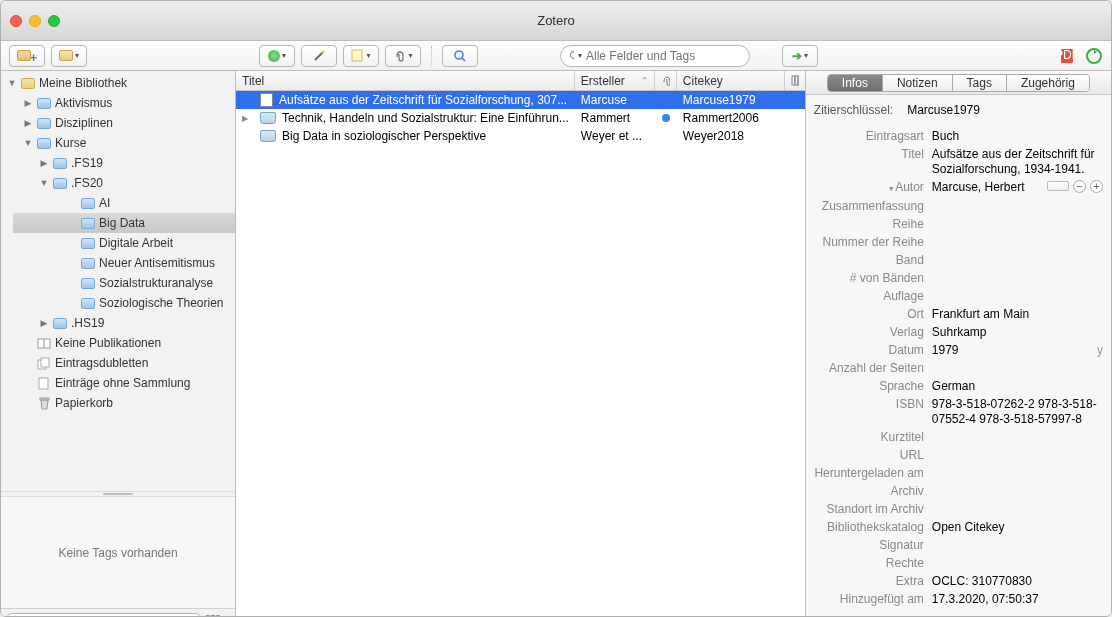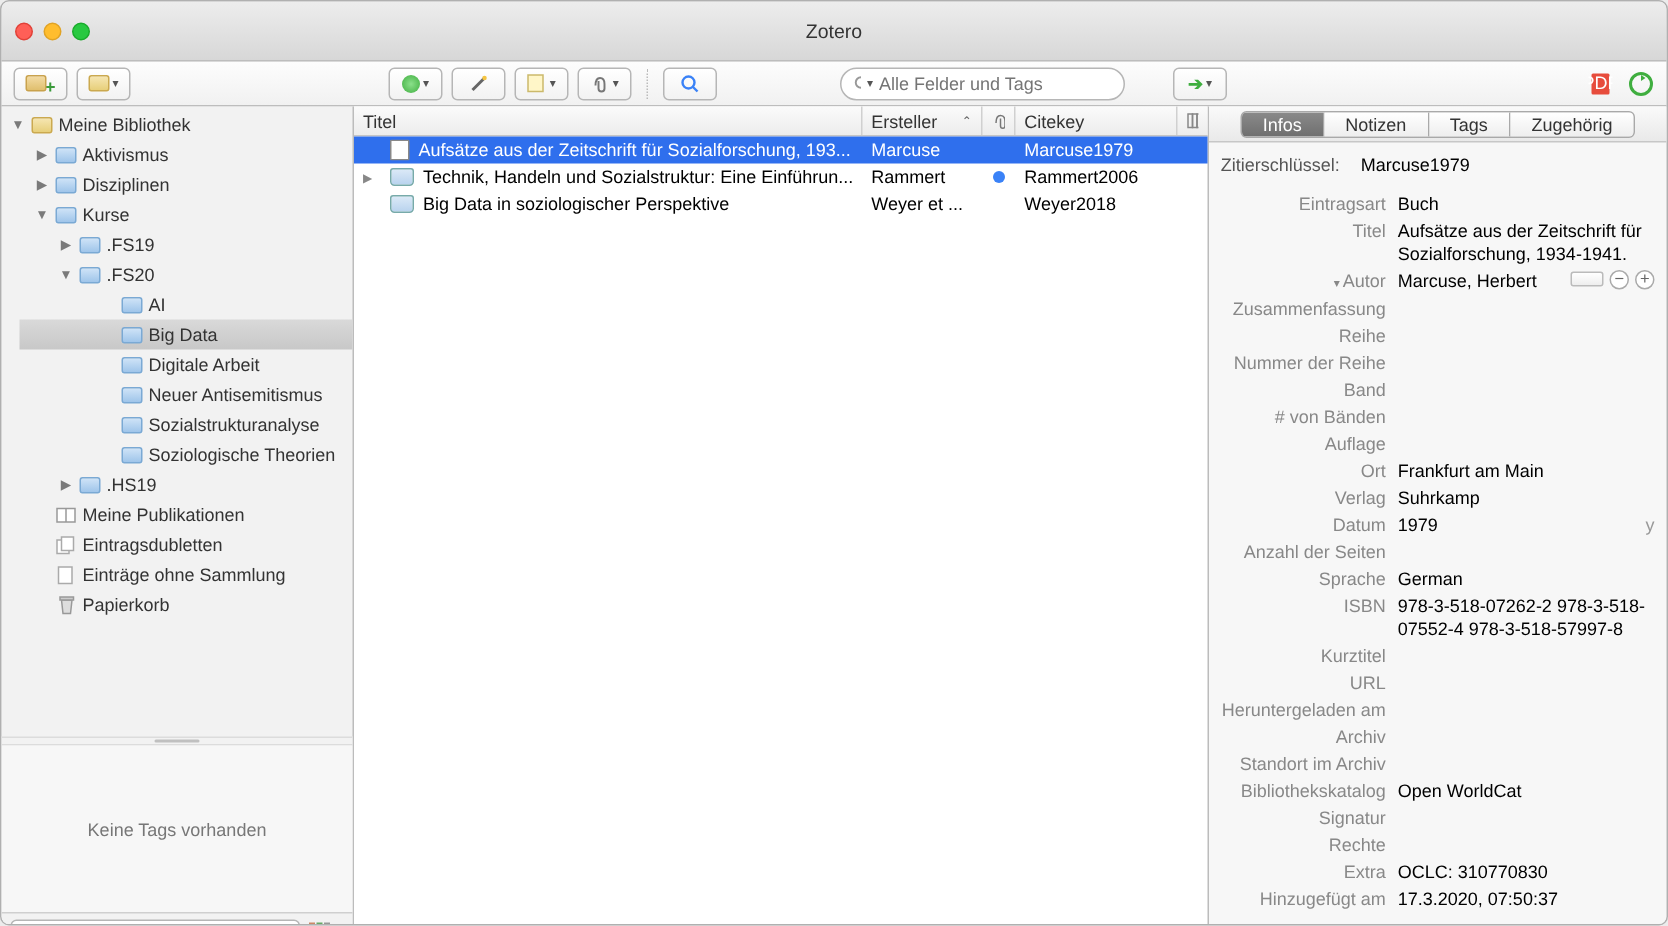--- a/index.html
+++ b/index.html
@@ -260,21 +260,21 @@
           <span class="lbl">.HS19</span>
         </div>
         <div class="tree-row ind1">
           <span class="disc"></span>
           <span class="icon">
             <svg width="14" height="12">
               <rect x="1" y="2" width="12" height="9" fill="#fff" stroke="#999"></rect>
               <line x1="7" y1="2" x2="7" y2="11" stroke="#999"></line>
             </svg>
           </span>
-          <span class="lbl">Meine Publikationen</span>
+          <span class="lbl">Keine Publikationen</span>
         </div>
         <div class="tree-row ind1">
           <span class="disc"></span>
           <span class="icon">
             <svg width="14" height="13">
               <rect x="1" y="3" width="8" height="9" fill="#fff" stroke="#aaa"></rect>
               <rect x="4" y="1" width="8" height="9" fill="#fff" stroke="#aaa"></rect>
             </svg>
           </span>
           <span class="lbl">Eintragsdubletten</span>
@@ -351,21 +351,21 @@
           </svg>
       </div>
     </div>
     <div class="rows" id="rows">
         <div class="row sel">
           <div class="cell title">
             <span class="disc" style="width: 12px; font-size: 8px; color: rgb(255, 255, 255);"></span>
             <span>
               <div class="doc-ic"></div>
             </span>
-            <span>Aufsätze aus der Zeitschrift für Sozialforschung, 193...</span>
+            <span>Aufsätze aus der Zeitschrift für Sozialforschung, 307...</span>
           </div>
           <div class="cell creator">Marcuse</div>
           <div class="cell att"></div>
           <div class="cell citekey">Marcuse1979</div>
           <div class="cell end"></div>
         </div>
         <div class="row">
           <div class="cell title">
             <span class="disc" style="width: 12px; font-size: 8px; color: rgb(136, 136, 136);">▶</span>
             <span>
@@ -492,21 +492,21 @@
       <div class="frow">
           <div class="k">Archiv</div>
           <div class="v"></div>
         </div>
       <div class="frow">
           <div class="k">Standort im Archiv</div>
           <div class="v"></div>
         </div>
       <div class="frow">
           <div class="k">Bibliothekskatalog</div>
-          <div class="v">Open WorldCat</div>
+          <div class="v">Open Citekey</div>
         </div>
       <div class="frow">
           <div class="k">Signatur</div>
           <div class="v"></div>
         </div>
       <div class="frow">
           <div class="k">Rechte</div>
           <div class="v"></div>
         </div>
       <div class="frow">

